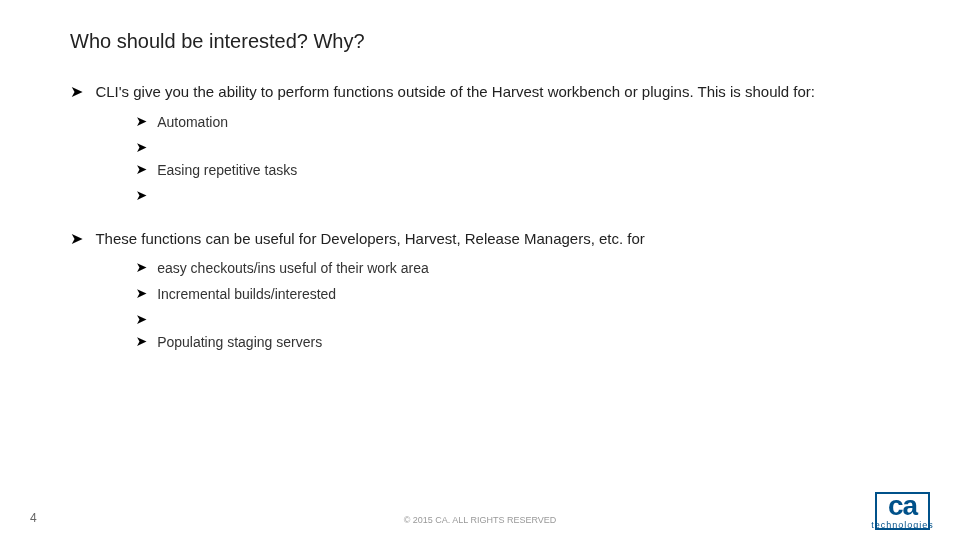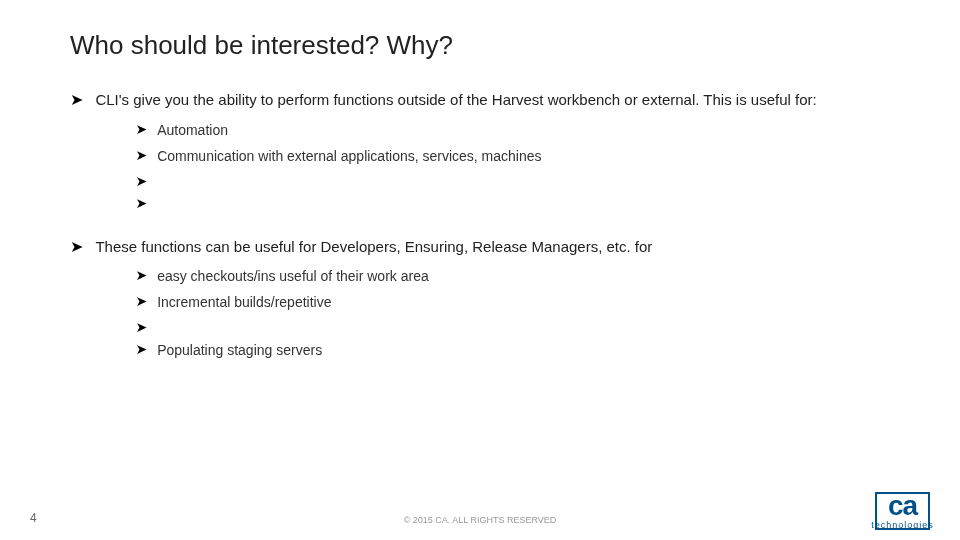--- a/index.html
+++ b/index.html
@@ -18,21 +18,21 @@
     }
 
     .slide {
       width: 960px;
       height: 540px;
       padding: 30px 60px 20px 60px;
       position: relative;
     }
 
     .title {
-      font-size: 26px;
+      font-size: 20px;
       font-weight: normal;
       color: #222;
       margin-bottom: 28px;
       padding-left: 10px;
     }
 
     .content {
       padding-left: 10px;
     }
 
@@ -146,52 +146,52 @@
 
 <div class="slide">
 
   <h1 class="title">Who should be interested?  Why?</h1>
 
   <div class="content">
 
     <div class="main-bullet">
       <span class="arrow-main">➤</span>
       <div>
-        <span class="main-bullet-text">CLI's give you the ability to perform functions outside of the Harvest workbench or external.  This is useful for:</span>
+        <span class="main-bullet-text">CLI's give you the ability to perform functions outside of the Harvest workbench or plugins.  This is should for:</span>
         <div class="sub-bullets">
           <div class="sub-bullet">
             <span class="arrow-sub">➤</span>
             <span class="sub-bullet-text">Automation</span>
           </div>
           <div class="sub-bullet">
             <span class="arrow-sub">➤</span>
-            <span class="sub-bullet-text">Communication with external applications, services, machines</span>
-          </div>
-          <div class="sub-bullet">
-            <span class="arrow-sub">➤</span>
+          </div>
+          <div class="sub-bullet">
+            <span class="arrow-sub">➤</span>
+            <span class="sub-bullet-text">Easing repetitive tasks</span>
           </div>
           <div class="sub-bullet">
             <span class="arrow-sub">➤</span>
           </div>
         </div>
       </div>
     </div>
 
     <div class="main-bullet">
       <span class="arrow-main">➤</span>
       <div>
-        <span class="main-bullet-text">These functions can be useful for Developers, Ensuring, Release Managers, etc. for</span>
+        <span class="main-bullet-text">These functions can be useful for Developers, Harvest, Release Managers, etc. for</span>
         <div class="sub-bullets">
           <div class="sub-bullet">
             <span class="arrow-sub">➤</span>
             <span class="sub-bullet-text">easy checkouts/ins useful of their work area</span>
           </div>
           <div class="sub-bullet">
             <span class="arrow-sub">➤</span>
-            <span class="sub-bullet-text">Incremental builds/repetitive</span>
+            <span class="sub-bullet-text">Incremental builds/interested</span>
           </div>
           <div class="sub-bullet">
             <span class="arrow-sub">➤</span>
           </div>
           <div class="sub-bullet">
             <span class="arrow-sub">➤</span>
             <span class="sub-bullet-text">Populating staging servers</span>
           </div>
         </div>
       </div>

